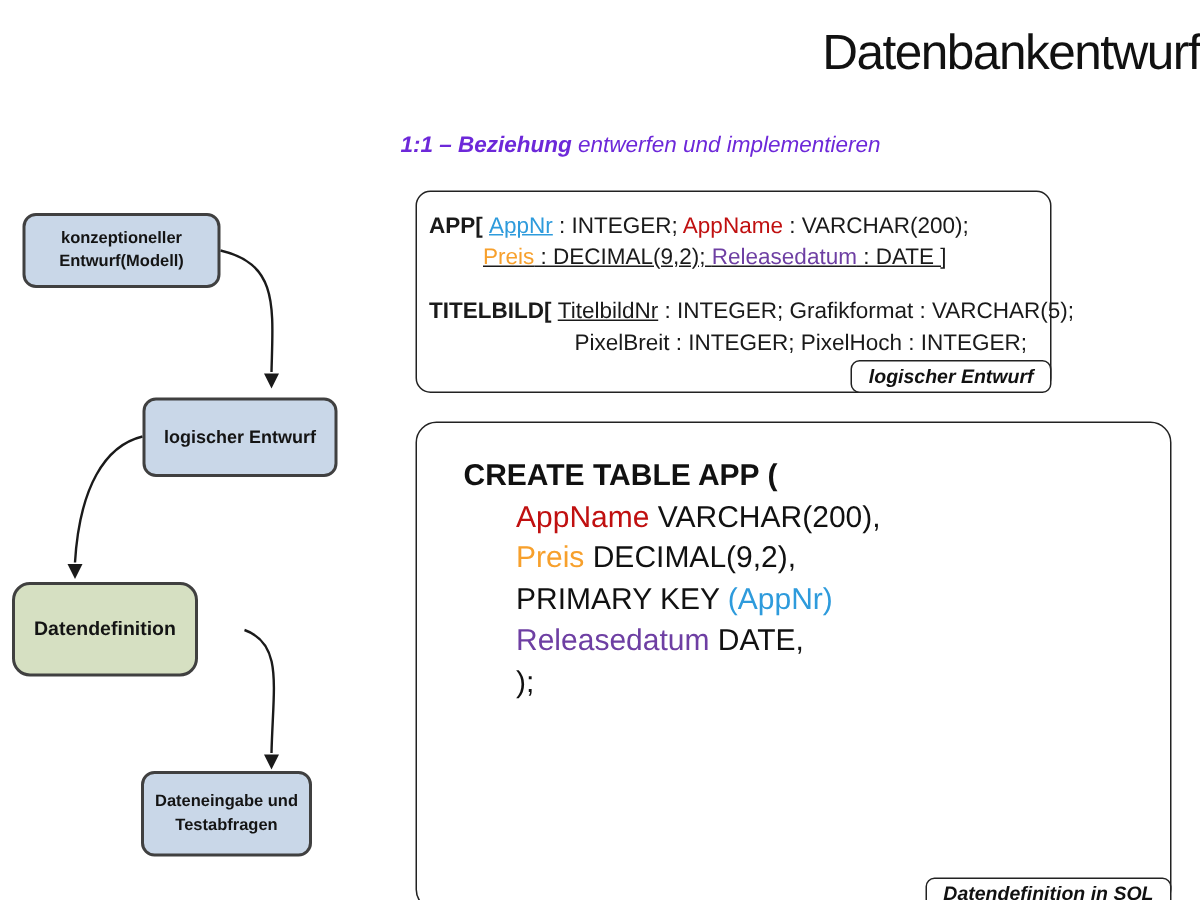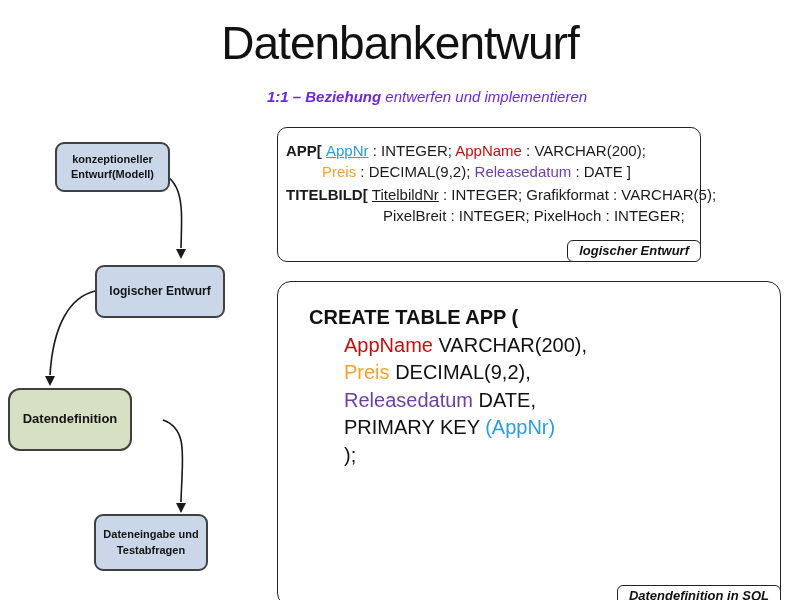--- a/index.html
+++ b/index.html
@@ -2,60 +2,60 @@
 <html style="--blue: #2E9BDC; --red: #C01010; --orange: #F7A02C; --purple: #6E3FA3; --box_blue: #C9D7E8; --box_green: #D6E0C2;"><head>
 <meta charset="utf-8">
 <style>
   html,body{margin:0;padding:0;}
   body{
     width:800px;height:600px;position:relative;background:#ffffff;
     font-family:"Liberation Sans",sans-serif;color:#1a1a1a;overflow:hidden;
   }
   
   .title{
-    position:absolute;top:16px;left:0;width:800px;text-align:center;
-    font-size:46px;font-weight:400;color:#111;letter-spacing:-1px;
+    position:absolute;top:16px;left:0;width:800px;text-align:right;
+    font-size:33px;font-weight:400;color:#111;letter-spacing:-1px;
   }
   .subtitle{
     position:absolute;top:88px;left:0;width:760px;text-align:center;
     font-size:15px;font-style:italic;color:#6d28d9;padding-left:47px;
   }
   .subtitle .sub-bold{font-weight:bold;}
   
   .flow-arrows{position:absolute;left:0;top:0;width:260px;height:600px;pointer-events:none;}
   .flowbox{
     position:absolute;border:2px solid #404040;border-radius:9px;
     display:flex;flex-direction:column;align-items:center;justify-content:center;
     font-weight:bold;font-size:11px;text-align:center;line-height:1.4;color:#141414;
     box-sizing:border-box;
   }
   .fill-blue{background:var(--box_blue);}
   .fill-green{background:var(--box_green);}
-  .fb1{left:15px;top:142px;width:115px;height:50px;margin-left:40px;}
+  .fb1{left:15px;top:142px;width:132px;height:50px;}
   .fb2{left:95px;top:265px;width:130px;height:53px;font-size:12px;}
   .fb3{left:8px;top:388px;width:124px;height:63px;font-size:13px;border-radius:12px;}
   .fb4{left:94px;top:514px;width:114px;height:57px;}
   
   .bigbox{
     position:absolute;background:#fff;border:1.5px solid #222;box-sizing:border-box;
   }
   .schema-box{left:277px;top:127px;width:424px;height:135px;border-radius:10px;}
   .sql-box{left:277px;top:281px;width:504px;height:326px;border-radius:14px;}
   .corner-label{
     position:absolute;right:-1px;bottom:-1px;background:#fff;
     border:1.5px solid #222;border-radius:6px;padding:2px 11px 3px 11px;
     font-size:13px;font-weight:bold;font-style:italic;white-space:nowrap;color:#111;
   }
   
   .schema-text{
     padding:12px 0 0 8px;font-size:15px;line-height:21px;white-space:nowrap;color:#1a1a1a;
   }
-  .schema-text .ind1{padding-left:36px;}
+  .schema-text .ind1{padding-left:36px;text-decoration:underline;}
   .schema-text .ind2{padding-left:97px;}
-  .schema-text .gap{margin-top:2px;}
+  .schema-text .gap{margin-top:15px;}
   .bhead{font-weight:bold;}
   
   .sql-text{
     padding:22px 0 0 31px;font-size:20px;line-height:27.5px;white-space:nowrap;color:#111;
   }
   .sql-text .ind{padding-left:35px;}
   .sql-line1{font-weight:bold;}
   
   .c-blue{color:var(--blue);}
   .c-red{color:var(--red);}
@@ -102,18 +102,18 @@
     <div class="ind2">PixelBreit : INTEGER; PixelHoch : INTEGER;</div>
   </div>
   <div class="corner-label">logischer Entwurf</div>
 </div>
 
 <div class="bigbox sql-box">
   <div class="sql-text">
     <div class="sql-line1">CREATE TABLE APP (</div>
     <div class="ind"><span class="c-red">AppName</span><span> VARCHAR(200),</span></div>
     <div class="ind"><span class="c-orange">Preis</span><span> DECIMAL(9,2),</span></div>
+    <div class="ind"><span>PRIMARY KEY </span><span class="c-blue">(AppNr)</span></div>
     <div class="ind"><span class="c-purple">Releasedatum</span><span> DATE,</span></div>
-    <div class="ind"><span>PRIMARY KEY </span><span class="c-blue">(AppNr)</span></div>
     <div class="ind">);</div>
   </div>
   <div class="corner-label">Datendefinition in SQL</div>
 </div>
 
 </body></html>

